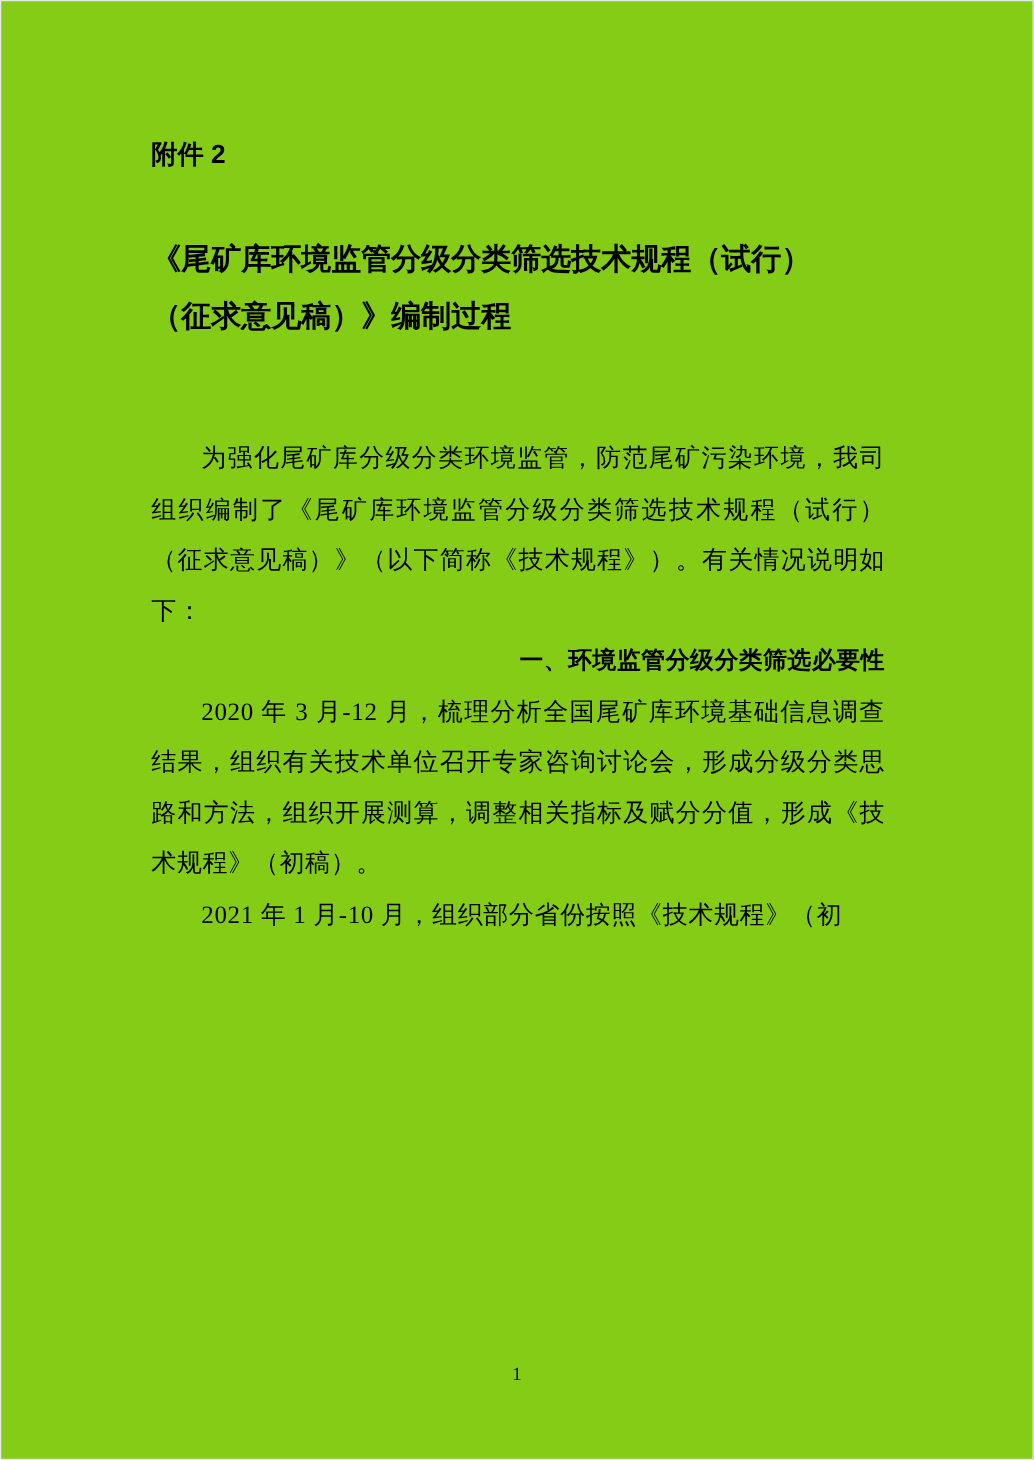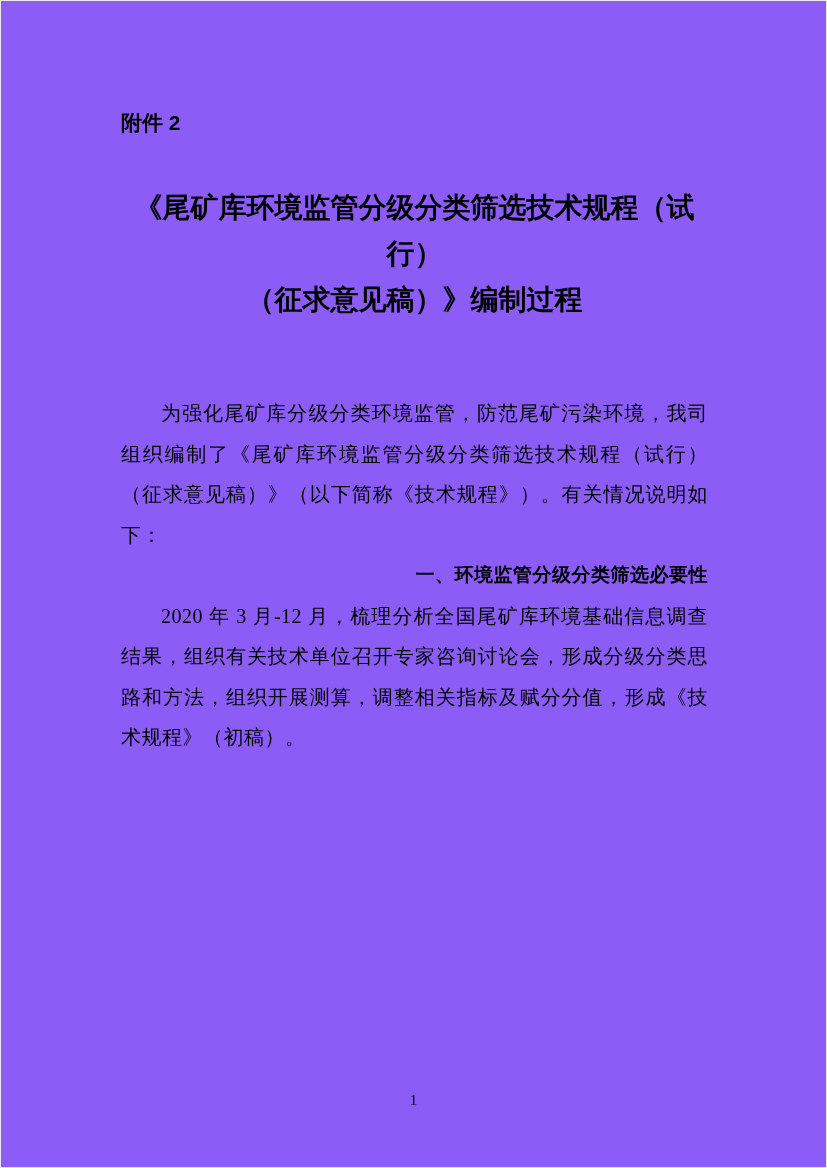--- a/index.html
+++ b/index.html
@@ -5,37 +5,37 @@
   * { margin: 0; padding: 0; box-sizing: border-box; }
   html, body {
     background: #f5f5f5;
     font-family: "Liberation Serif", "DejaVu Serif", serif;
   }
   .page {
     position: relative;
     width: 827px;
     height: 1168px;
     margin: 0 auto;
-    background: #8b5cf6;
+    background: #84cc16;
     border: 1px solid #e8e8e8;
     overflow: hidden;
   }
   .page-inner {
     padding: 108px 118px 0 120px;
     color: #000000;
   }
   .attachment-label {
     font-size: 21px;
     font-weight: bold;
     font-family: "Liberation Sans", "DejaVu Sans", sans-serif;
     margin-bottom: 48px;
   }
   .doc-title {
-    text-align: center;
-    font-size: 28px;
+    text-align: left;
+    font-size: 24px;
     font-weight: bold;
     font-family: "Liberation Sans", "DejaVu Sans", sans-serif;
     line-height: 46px;
     margin-bottom: 70px;
   }
   .body-text {
     font-size: 20px;
     line-height: 40.5px;
     text-align: justify;
     text-indent: 2em;
@@ -74,17 +74,18 @@
     </div>
 
     <p class="body-text">为强化尾矿库分级分类环境监管，防范尾矿污染环境，我司组织编制了《尾矿库环境监管分级分类筛选技术规程（试行）（征求意见稿）》（以下简称《技术规程》）。有关情况说明如下：</p>
 
     <p class="section-heading">一、环境监管分级分类筛选必要性</p>
 
 
 
     <p class="body-text">2020 年 3 月-12 月，梳理分析全国尾矿库环境基础信息调查结果，组织有关技术单位召开专家咨询讨论会，形成分级分类思路和方法，组织开展测算，调整相关指标及赋分分值，形成《技术规程》（初稿）。</p>
 
+    <p class="body-text">2021 年 1 月-10 月，组织部分省份按照《技术规程》（初</p>
 
   </div>
 
   <div class="page-number">1</div>
 </div>
 
 </body></html>

